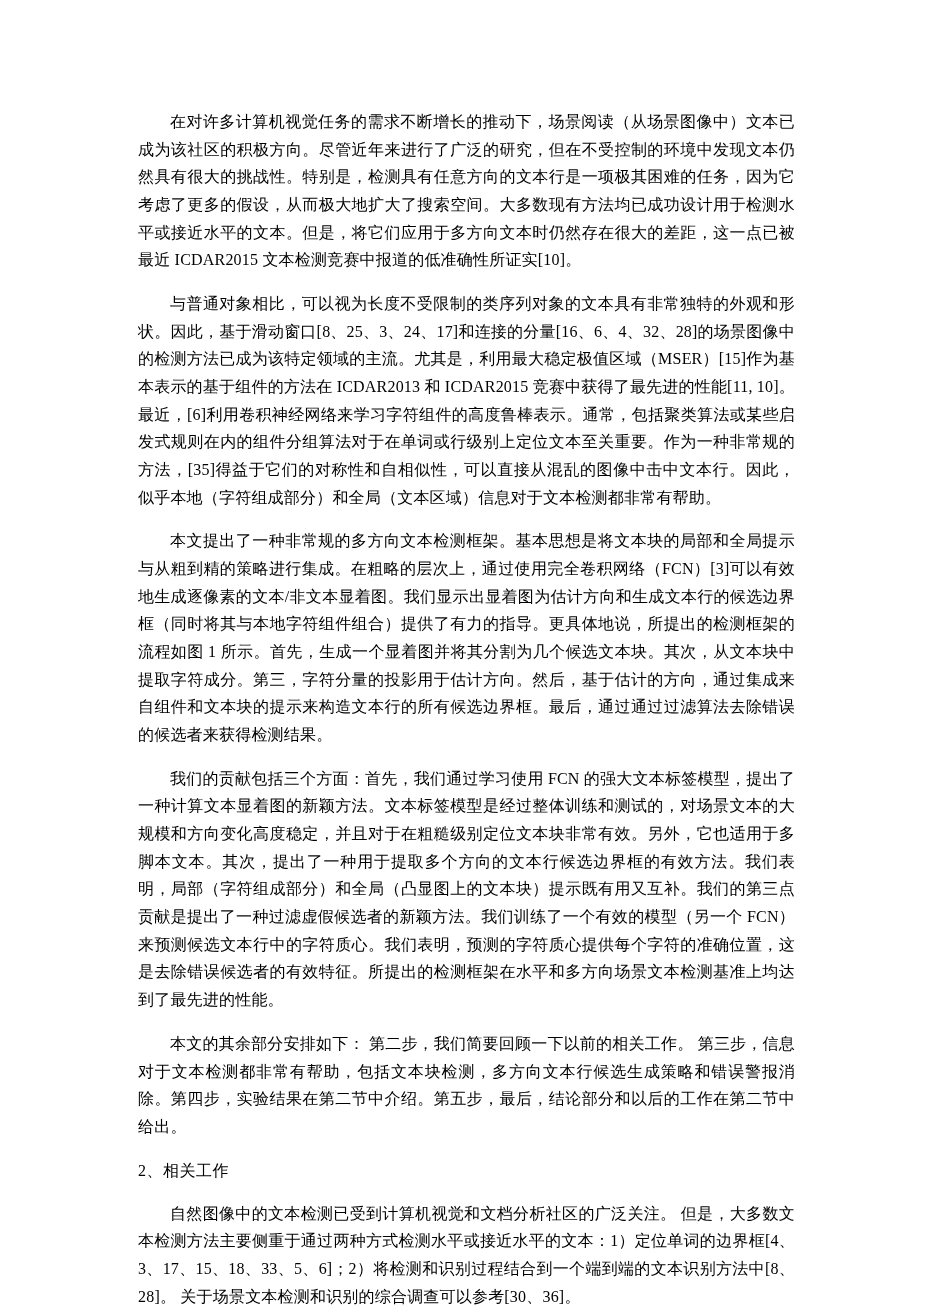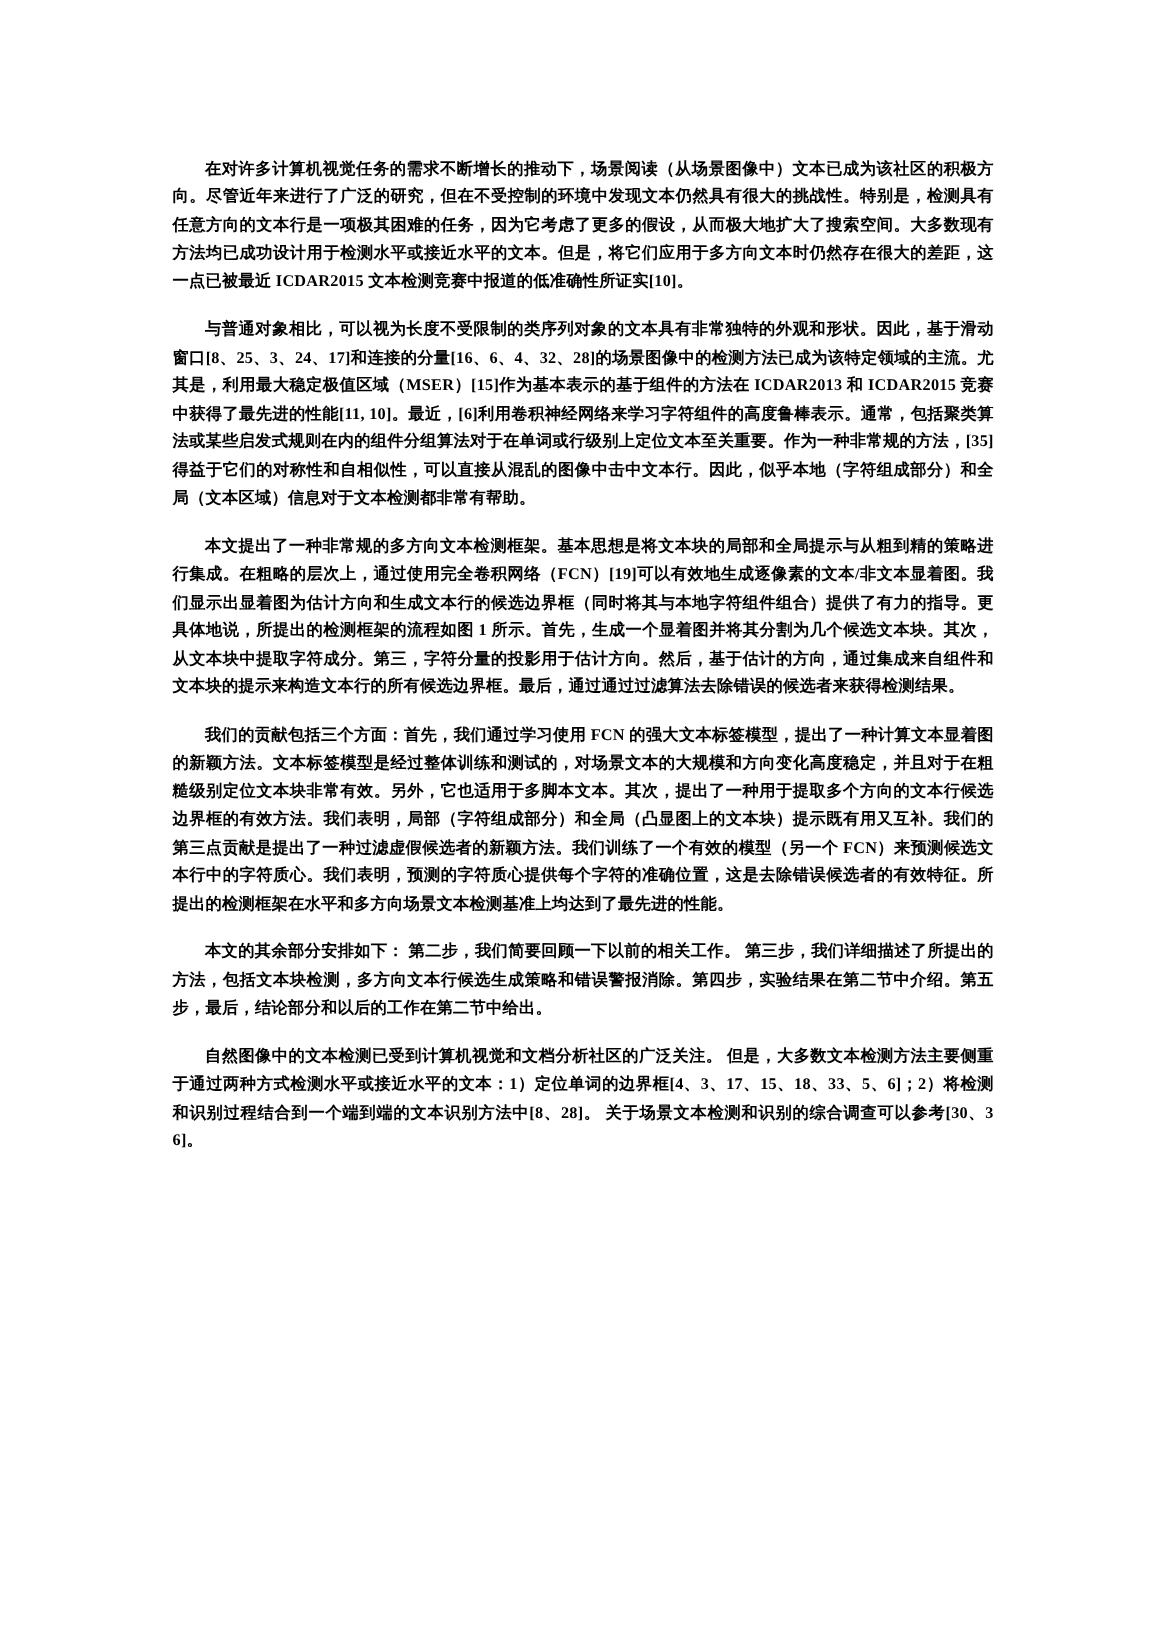--- a/index.html
+++ b/index.html
@@ -23,42 +23,42 @@
     font-size: 16px;
     font-weight: normal;
     line-height: 1.7;
     margin: 0 0 16px 0;
     letter-spacing: 0.5px;
   }
   .section-heading.second {
     margin-top: 6px;
   }
   .para {
-    font-size: 13px;
+    font-size: 16px;
     line-height: 1.73;
-    margin: 16px 0 16px 0;
+    margin: 0 0 16px 0;
     text-indent: 2em;
     text-align: justify;
     letter-spacing: 0.2px;
     word-break: break-all;
-    font-weight: bold;
   }
 </style>
 </head>
 <body>
 
 <div class="page">
 
 
   <p class="para">在对许多计算机视觉任务的需求不断增长的推动下，场景阅读（从场景图像中）文本已成为该社区的积极方向。尽管近年来进行了广泛的研究，但在不受控制的环境中发现文本仍然具有很大的挑战性。特别是，检测具有任意方向的文本行是一项极其困难的任务，因为它考虑了更多的假设，从而极大地扩大了搜索空间。大多数现有方法均已成功设计用于检测水平或接近水平的文本。但是，将它们应用于多方向文本时仍然存在很大的差距，这一点已被最近 ICDAR2015 文本检测竞赛中报道的低准确性所证实[10]。</p>
 
   <p class="para">与普通对象相比，可以视为长度不受限制的类序列对象的文本具有非常独特的外观和形状。因此，基于滑动窗口[8、25、3、24、17]和连接的分量[16、6、4、32、28]的场景图像中的检测方法已成为该特定领域的主流。尤其是，利用最大稳定极值区域（MSER）[15]作为基本表示的基于组件的方法在 ICDAR2013 和 ICDAR2015 竞赛中获得了最先进的性能[11, 10]。最近，[6]利用卷积神经网络来学习字符组件的高度鲁棒表示。通常，包括聚类算法或某些启发式规则在内的组件分组算法对于在单词或行级别上定位文本至关重要。作为一种非常规的方法，[35]得益于它们的对称性和自相似性，可以直接从混乱的图像中击中文本行。因此，似乎本地（字符组成部分）和全局（文本区域）信息对于文本检测都非常有帮助。</p>
 
-  <p class="para">本文提出了一种非常规的多方向文本检测框架。基本思想是将文本块的局部和全局提示与从粗到精的策略进行集成。在粗略的层次上，通过使用完全卷积网络（FCN）[19]可以有效地生成逐像素的文本/非文本显着图。我们显示出显着图为估计方向和生成文本行的候选边界框（同时将其与本地字符组件组合）提供了有力的指导。更具体地说，所提出的检测框架的流程如图 1 所示。首先，生成一个显着图并将其分割为几个候选文本块。其次，从文本块中提取字符成分。第三，字符分量的投影用于估计方向。然后，基于估计的方向，通过集成来自组件和文本块的提示来构造文本行的所有候选边界框。最后，通过通过过滤算法去除错误的候选者来获得检测结果。</p>
+  <p class="para">本文提出了一种非常规的多方向文本检测框架。基本思想是将文本块的局部和全局提示与从粗到精的策略进行集成。在粗略的层次上，通过使用完全卷积网络（FCN）[3]可以有效地生成逐像素的文本/非文本显着图。我们显示出显着图为估计方向和生成文本行的候选边界框（同时将其与本地字符组件组合）提供了有力的指导。更具体地说，所提出的检测框架的流程如图 1 所示。首先，生成一个显着图并将其分割为几个候选文本块。其次，从文本块中提取字符成分。第三，字符分量的投影用于估计方向。然后，基于估计的方向，通过集成来自组件和文本块的提示来构造文本行的所有候选边界框。最后，通过通过过滤算法去除错误的候选者来获得检测结果。</p>
 
   <p class="para">我们的贡献包括三个方面：首先，我们通过学习使用 FCN 的强大文本标签模型，提出了一种计算文本显着图的新颖方法。文本标签模型是经过整体训练和测试的，对场景文本的大规模和方向变化高度稳定，并且对于在粗糙级别定位文本块非常有效。另外，它也适用于多脚本文本。其次，提出了一种用于提取多个方向的文本行候选边界框的有效方法。我们表明，局部（字符组成部分）和全局（凸显图上的文本块）提示既有用又互补。我们的第三点贡献是提出了一种过滤虚假候选者的新颖方法。我们训练了一个有效的模型（另一个 FCN）来预测候选文本行中的字符质心。我们表明，预测的字符质心提供每个字符的准确位置，这是去除错误候选者的有效特征。所提出的检测框架在水平和多方向场景文本检测基准上均达到了最先进的性能。</p>
 
-  <p class="para">本文的其余部分安排如下： 第二步，我们简要回顾一下以前的相关工作。 第三步，我们详细描述了所提出的方法，包括文本块检测，多方向文本行候选生成策略和错误警报消除。第四步，实验结果在第二节中介绍。第五步，最后，结论部分和以后的工作在第二节中给出。</p>
+  <p class="para">本文的其余部分安排如下： 第二步，我们简要回顾一下以前的相关工作。 第三步，信息对于文本检测都非常有帮助，包括文本块检测，多方向文本行候选生成策略和错误警报消除。第四步，实验结果在第二节中介绍。第五步，最后，结论部分和以后的工作在第二节中给出。</p>
 
+  <h2 class="section-heading second">2、相关工作</h2>
 
   <p class="para">自然图像中的文本检测已受到计算机视觉和文档分析社区的广泛关注。 但是，大多数文本检测方法主要侧重于通过两种方式检测水平或接近水平的文本：1）定位单词的边界框[4、3、17、15、18、33、5、6]；2）将检测和识别过程结合到一个端到端的文本识别方法中[8、28]。 关于场景文本检测和识别的综合调查可以参考[30、36]。</p>
 
 </div>
 
 </body></html>

